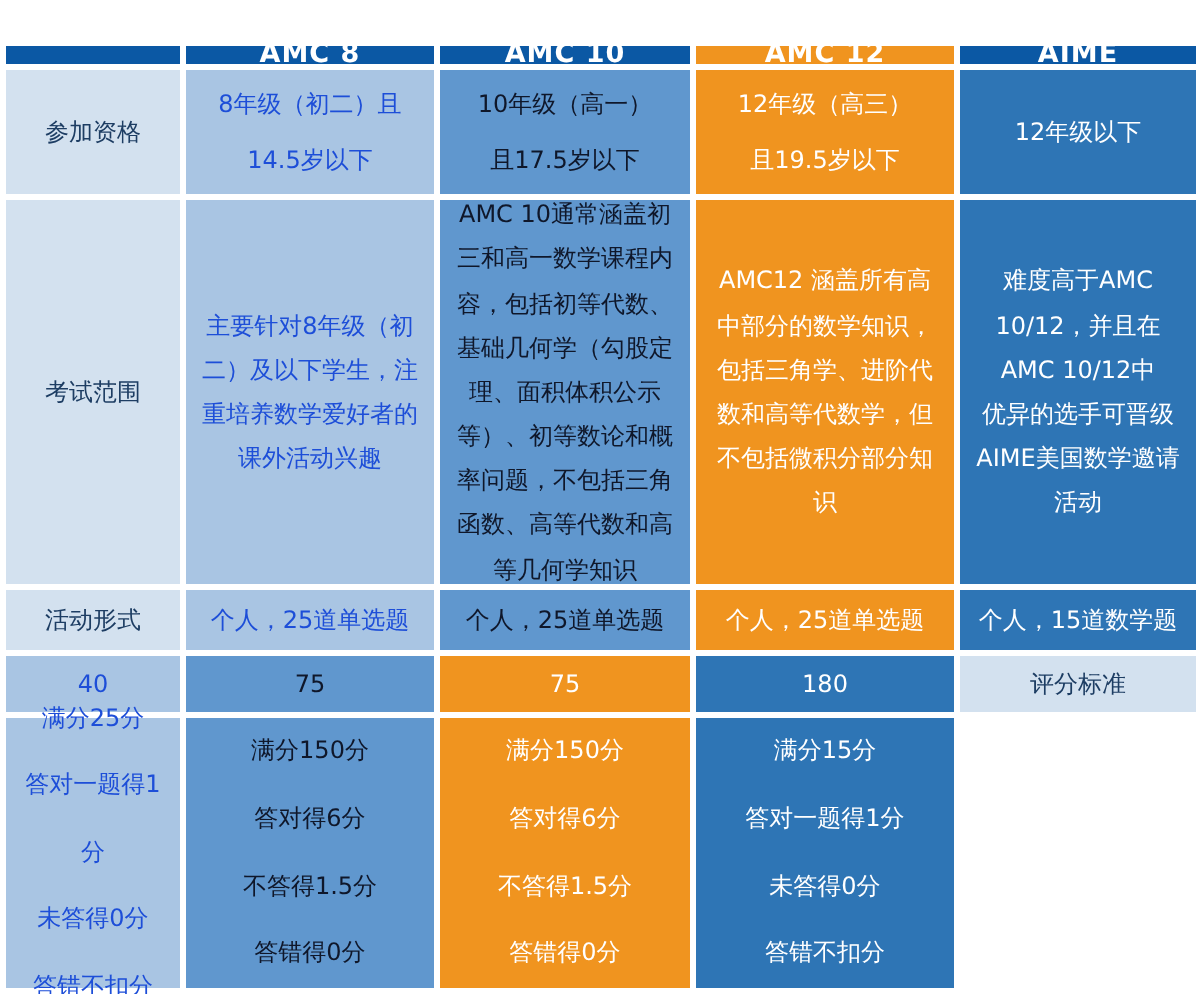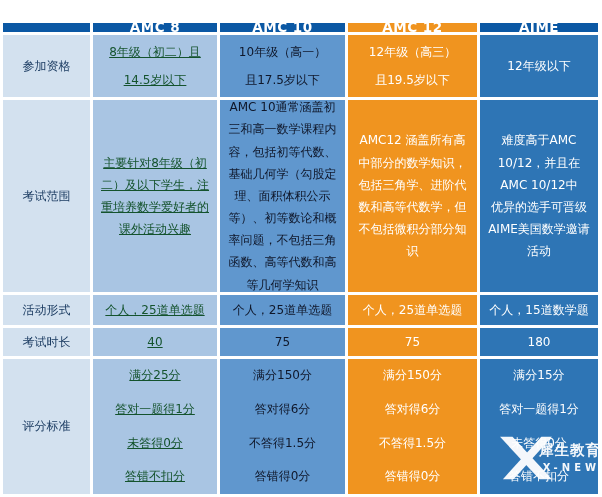--- a/index.html
+++ b/index.html
@@ -24,21 +24,21 @@
     text-align:center;
     font-size:12px;
     line-height:1.9;
     padding:2px 5px;
     white-space:pre-line;
   }
   
   .head{background:#0b58a4;color:#ffffff;font-weight:bold;font-size:13.5px;letter-spacing:.5px;margin-top:19px;}
   .head-orange{background:#f0941f;}
   .c-label{background:#d3e1ef;color:#1d3d63;}
-  .c-amc8{background:#a9c5e3;color:#14532d;text-decoration:underline;}
+  .c-amc8{background:#a9c5e3;color:#1d4ed8;}
   .c-amc10{background:#6097ce;color:#0f172a;}
   .c-amc12{background:#f0941f;color:#ffffff;}
   .c-aime{background:#2e75b5;color:#ffffff;}
   
   .r-elig{line-height:2.35;}
   .r-scope{line-height:1.85;padding:2px 6px;font-size:12px;}
   .r-score{line-height:2.8;}
   .r-single{line-height:1.2;}
   
   .watermark{
@@ -78,21 +78,20 @@
     <div class="cell c-amc10 r-scope">AMC 10通常涵盖初三和高一数学课程内容，包括初等代数、基础几何学（勾股定理、面积体积公示等）、初等数论和概率问题，不包括三角函数、高等代数和高等几何学知识</div>
     <div class="cell c-amc12 r-scope">AMC12 涵盖所有高中部分的数学知识，包括三角学、进阶代数和高等代数学，但不包括微积分部分知识</div>
     <div class="cell c-aime r-scope">难度高于AMC 10/12，并且在AMC 10/12中　　优异的选手可晋级AIME美国数学邀请活动</div>
 
     <div class="cell c-label">活动形式</div>
     <div class="cell c-amc8 r-single">个人，25道单选题</div>
     <div class="cell c-amc10 r-single">个人，25道单选题</div>
     <div class="cell c-amc12 r-single">个人，25道单选题</div>
     <div class="cell c-aime r-single">个人，15道数学题</div>
 
-    <div class="cell c-label">考试时长</div>
     <div class="cell c-amc8 r-single">40</div>
     <div class="cell c-amc10 r-single">75</div>
     <div class="cell c-amc12 r-single">75</div>
     <div class="cell c-aime r-single">180</div>
 
     <div class="cell c-label">评分标准</div>
     <div class="cell c-amc8 r-score">满分25分
 答对一题得1分
 未答得0分
 答错不扣分</div>

